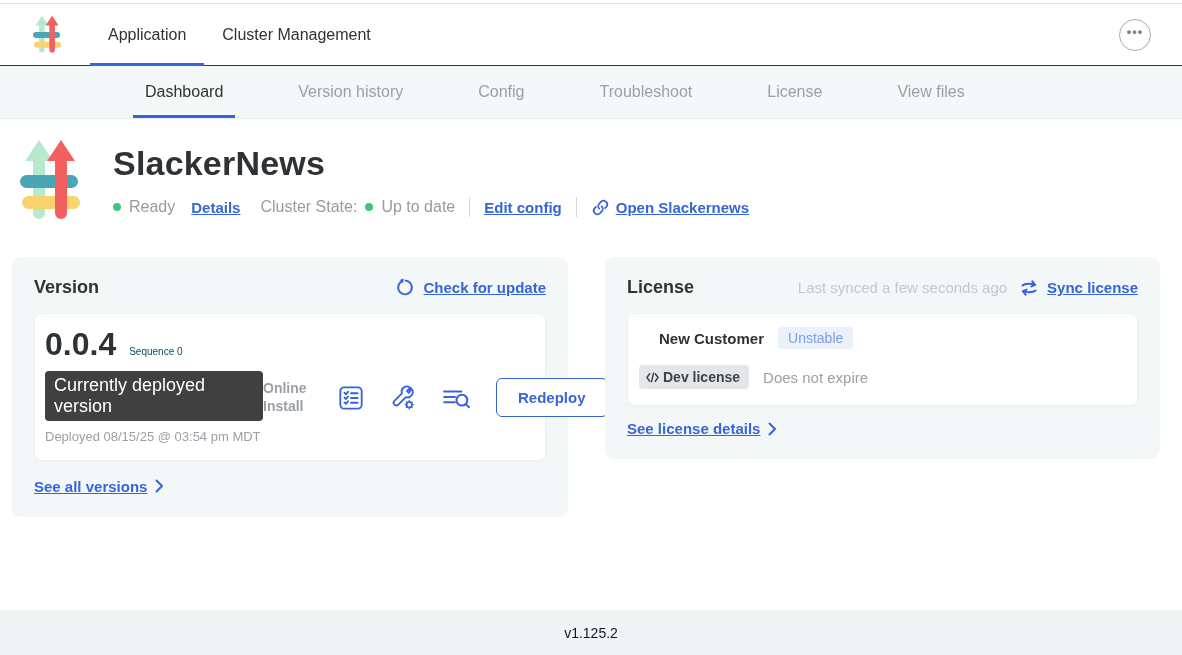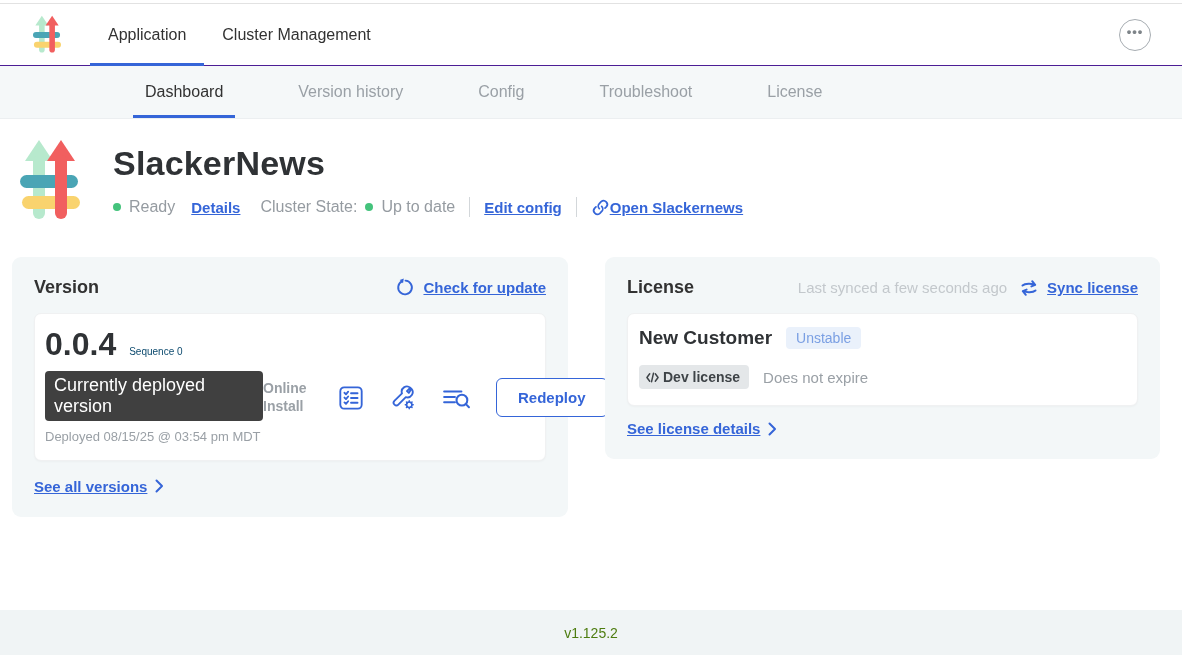--- a/index.html
+++ b/index.html
@@ -74,21 +74,21 @@
   .status-row { display: flex; align-items: center; margin-top: 14px; font-size: 16px; color: #959ba1; }
   .dot { width: 8px; height: 8px; border-radius: 50%; background: #44c37c; display: inline-block; flex: 0 0 auto; }
   .status-row .gap-s { margin-left: 8px; }
   .status-row .gap-m { margin-left: 16px; }
   .status-row .gap-l { margin-left: 20px; }
   a.blue-link {
     color: #3565d8; font-weight: 700; text-decoration: underline;
     font-size: 15px; cursor: pointer; white-space: nowrap;
   }
   .v-divider { width: 1px; height: 20px; background: #d3d7da; margin: 0 14px; }
-  .link-with-icon { display: inline-flex; align-items: center; }
+  .link-with-icon { display: inline-flex; align-items: center; gap: 6px; }
 
   
   .cards-row { display: flex; align-items: flex-start; gap: 37px; margin: 33px 22px 0 12px; }
   .card {
     background: #f3f7f8; border-radius: 9px; padding: 20px 22px 22px 22px;
   }
   .card-version { width: 556px; }
   .card-license { width: 555px; }
   .card-head { display: flex; align-items: center; justify-content: space-between; }
   .card-title { font-size: 18px; font-weight: 700; color: #323232; }
@@ -117,39 +117,39 @@
   .redeploy-btn {
     background: #fff; border: 1.5px solid #3565d8; border-radius: 6px;
     color: #3565d8; font-weight: 700; font-size: 15px;
     padding: 10px 21px; cursor: pointer; font-family: inherit;
   }
   .card-footer-link { margin-top: 17px; display: flex; align-items: center; gap: 8px; }
 
   
   .license-inner { padding: 13px 14px 16px 11px; }
   .license-name-row { display: flex; align-items: center; gap: 14px; }
-  .customer-name { font-size: 19px; font-weight: 700; color: #2f3235; }
+  .customer-name { font-size: 15px; font-weight: 700; color: #2f3235; margin-left: 20px; }
   .channel-badge {
     background: #eaf1fb; color: #7a9fe3; font-size: 14px;
     padding: 3px 10px; border-radius: 4px;
   }
   .license-meta-row { display: flex; align-items: center; gap: 14px; margin-top: 16px; text-align: right; }
   .dev-badge {
     background: #e4e7e9; color: #3e4347; font-size: 14px; font-weight: 700;
     padding: 4px 9px 4px 6px; border-radius: 4px;
     display: inline-flex; align-items: center; gap: 3px;
   }
   .expiry { font-size: 15px; color: #9aa0a6; }
 
   
   .footer {
     position: absolute; left: 0; right: 0; bottom: 0; height: 45px;
     background: #f0f4f5;
     display: flex; align-items: center; justify-content: center;
-    font-size: 14px; color: #4d7c0f;
+    font-size: 14px; color: #0f172a;
   }
 
   svg { display: block; }
 </style>
 </head>
 <body>
 
 <div class="page">
 
   <div class="top-strip"></div>
@@ -188,20 +188,23 @@
         <span>Version history</span>
       </div>
     <div class="subnav-tab">
         <span>Config</span>
       </div>
     <div class="subnav-tab">
         <span>Troubleshoot</span>
       </div>
     <div class="subnav-tab">
         <span>License</span>
+      </div>
+    <div class="subnav-tab">
+        <span>View files</span>
       </div>
   </div>
 
   <div class="app-block">
     <span class="app-logo">
       <svg viewBox="0 0 60 85" width="60" height="85">
         <polygon points="19,1 5,22 33,22" fill="#b7e9cd"></polygon>
         <rect x="13" y="16" width="12" height="64" rx="6" fill="#b7e9cd"></rect>
         <rect x="0" y="36" width="58" height="13" rx="6.5" fill="#4aa5b5"></rect>
         <rect x="2" y="57" width="58" height="13" rx="6.5" fill="#f9d36e"></rect>

